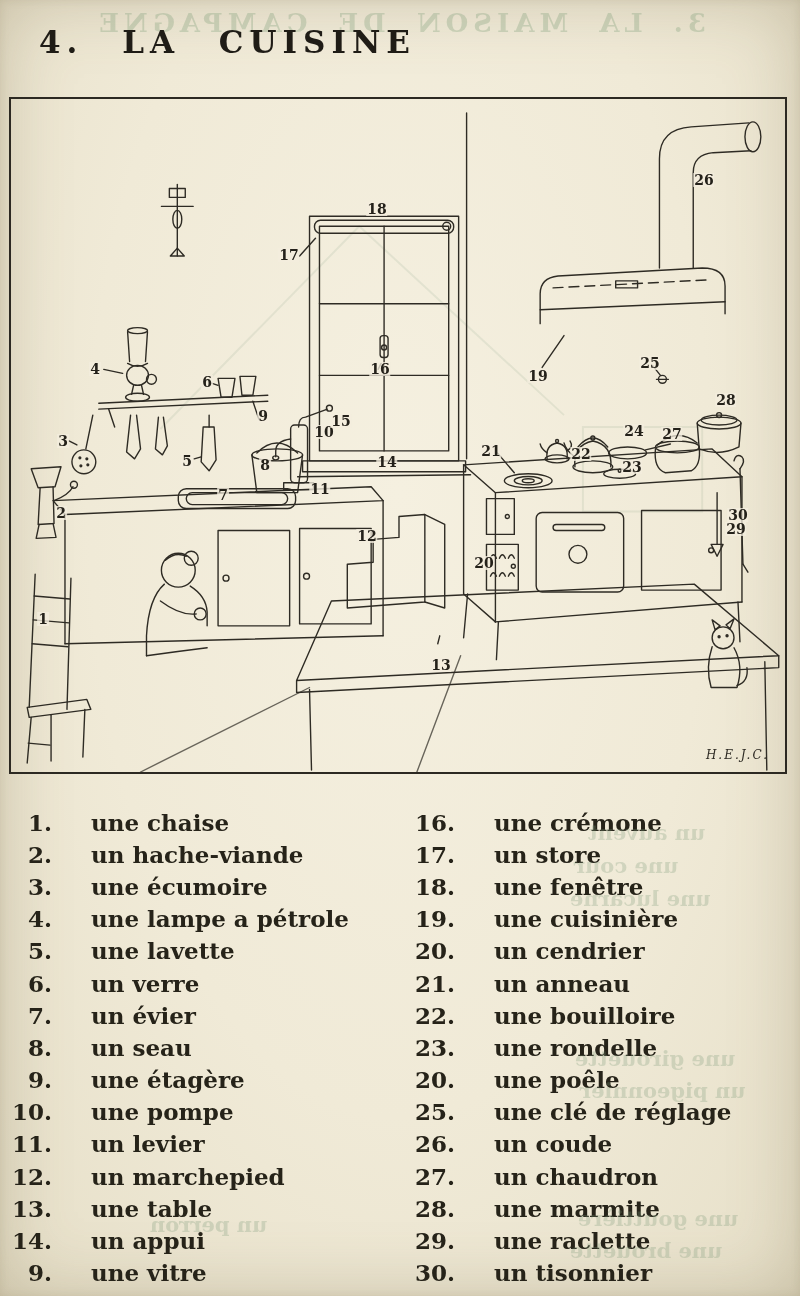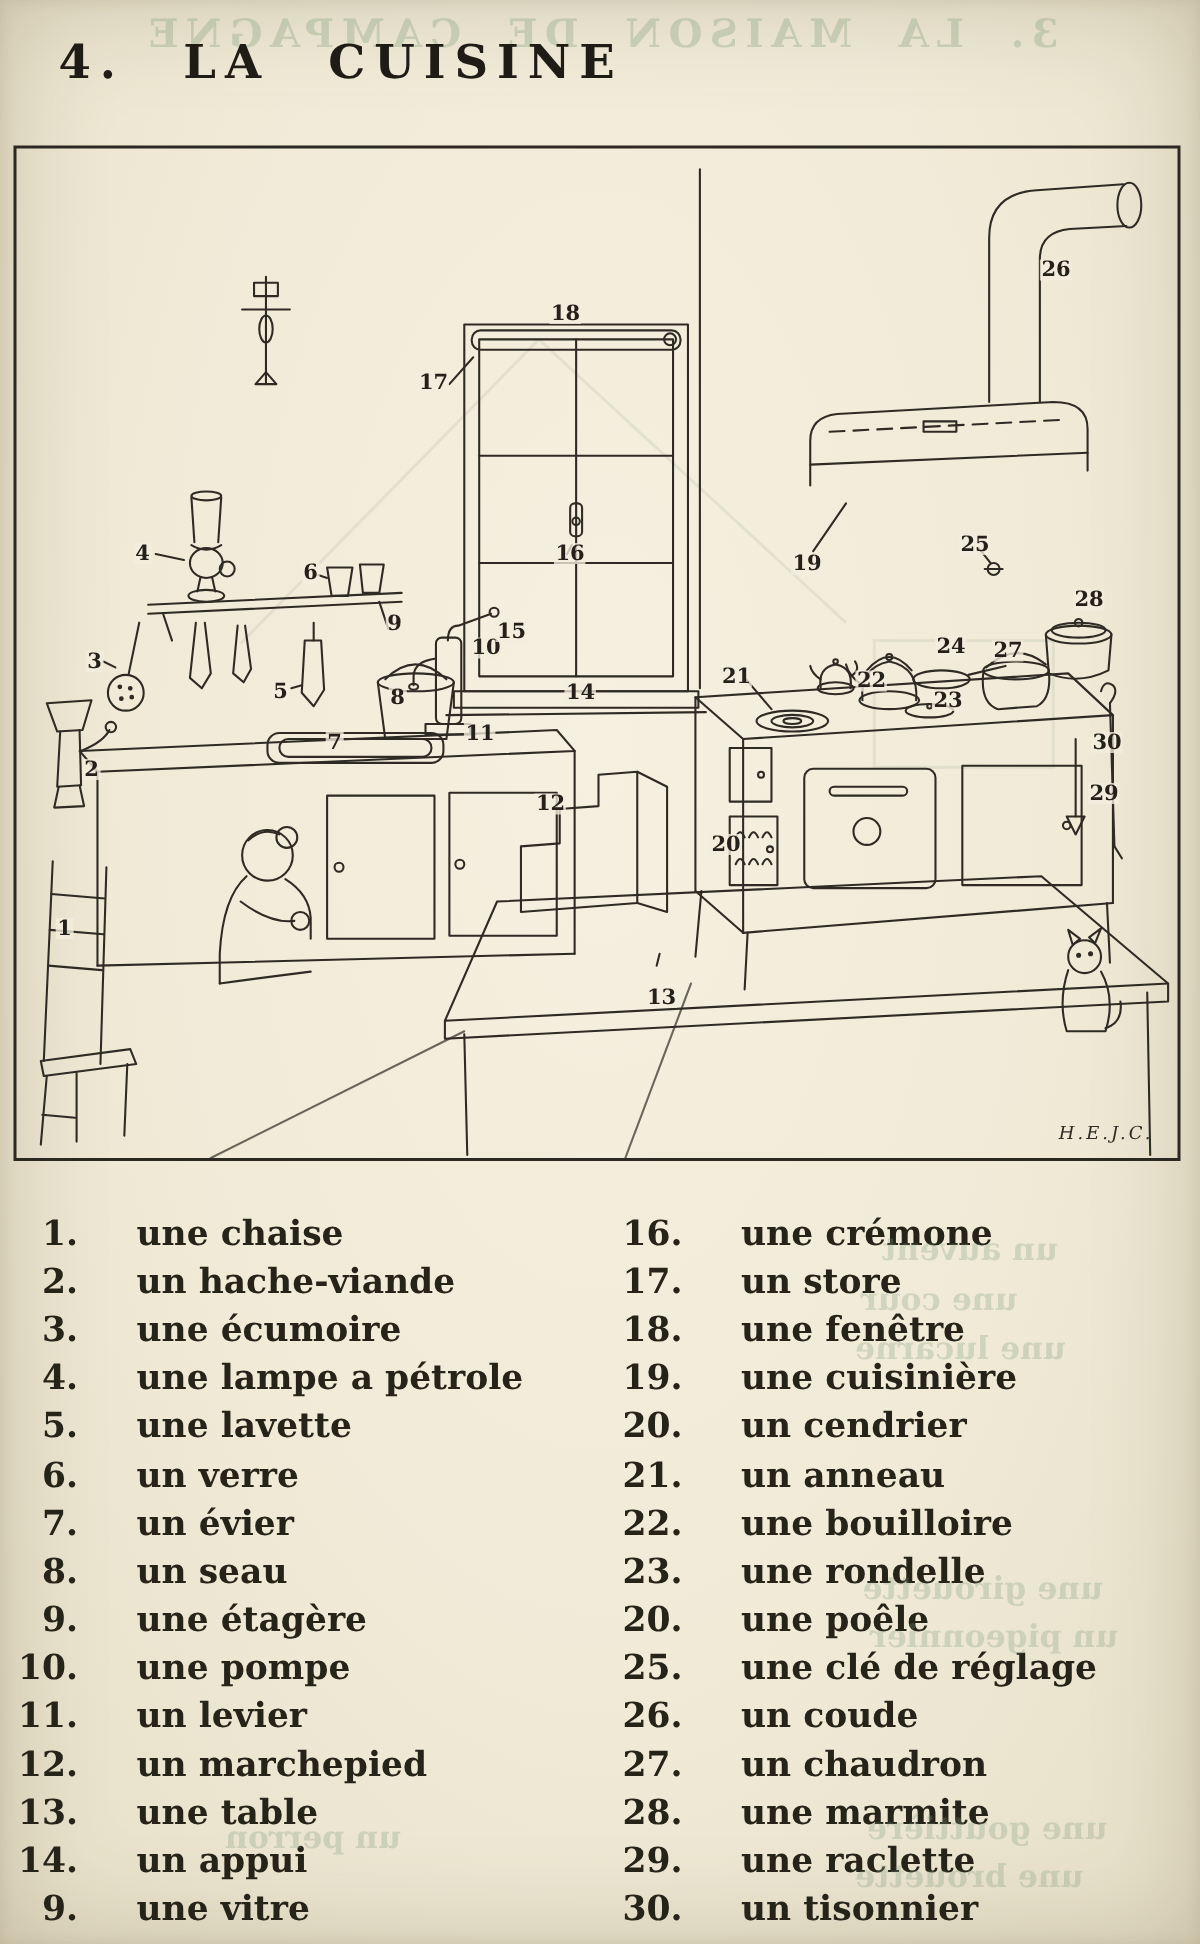--- a/index.html
+++ b/index.html
@@ -357,21 +357,21 @@
         <span class="figlab" style="left: 473px; top: 464px;">20</span>
         <span class="figlab" style="left: 480px; top: 352px;">21</span>
         <span class="figlab" style="left: 570px; top: 355px;">22</span>
         <span class="figlab" style="left: 621px; top: 368px;">23</span>
         <span class="figlab" style="left: 623px; top: 332px;">24</span>
         <span class="figlab" style="left: 639px; top: 264px;">25</span>
         <span class="figlab" style="left: 693px; top: 81px;">26</span>
         <span class="figlab" style="left: 661px; top: 335px;">27</span>
         <span class="figlab" style="left: 715px; top: 301px;">28</span>
         <span class="figlab" style="left: 697px; top: 430px; margin-left: 28px;">29</span>
-        <span class="figlab" style="left: 727px; top: 396px; text-align: center;">30</span>
+        <span class="figlab" style="left: 727px; top: 416px; text-align: center;">30</span>
       </div>
     <div class="signature">H.E.J.C.</div>
   </div>
 
   <div class="vocab">
     <div class="vcol vcol-left">
         <div class="vrow">
           <span class="vnum">1.</span>
           <span class="vlabel">une chaise</span>
         </div>

